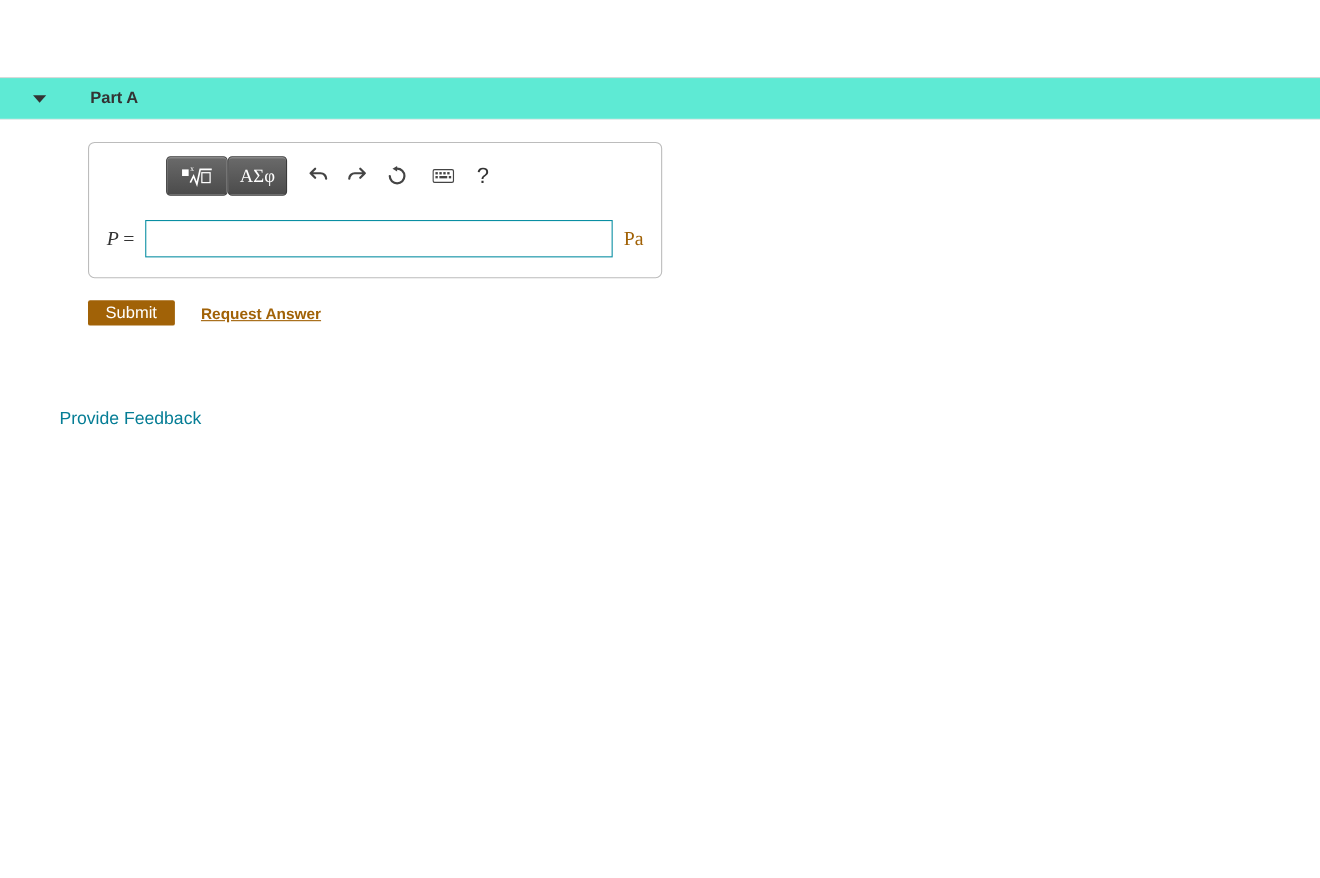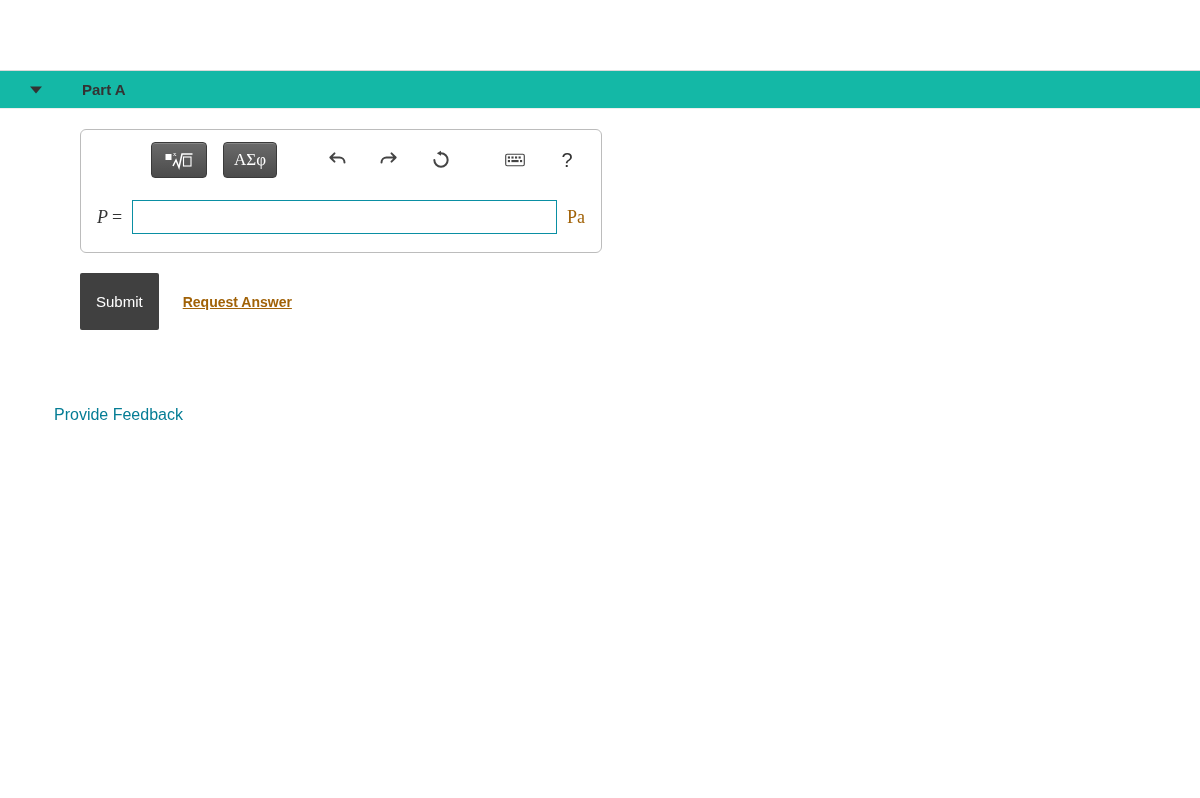--- a/index.html
+++ b/index.html
@@ -7,21 +7,21 @@
     margin: 0;
     font-family: Arial, Helvetica, sans-serif;
     font-size: 15px;
     color: #333;
     background: #fff;
   }
   .wrap {
     padding-top: 70px;
   }
   .part-header {
-    background: #14b8a6;
+    background: #5eead4;
     border-top: 1px solid #d9d9d9;
     border-bottom: 1px solid #eee;
     padding: 10px 30px 10px 52px;
     position: relative;
   }
   .caret {
     position: absolute;
     left: 30px;
     top: 50%;
     transform: translateY(-50%);
@@ -50,21 +50,21 @@
   }
   .answer-box {
     border: 1px solid #bcbcbc;
     border-radius: 6px;
     width: 522px;
     padding: 12px 16px 18px;
   }
   .toolbar {
     display: flex;
     align-items: center;
-    gap: 16px;
+    gap: 0;
     padding-left: 54px;
     margin-bottom: 22px;
   }
   .tool-btn {
     height: 36px;
     border-radius: 4px;
     background: linear-gradient(#6a6a6a, #4b4b4b);
     border: 1px solid #3a3a3a;
     color: #fff;
     display: inline-flex;
@@ -113,24 +113,24 @@
     font-size: 18px;
     color:#a16207;
   }
   .actions {
     margin-top: 20px;
     display: flex;
     align-items: center;
     gap: 24px;
   }
   .submit-btn {
-    background: #404040;
+    background: #a16207;
     color: #fff;
     border: none;
-    padding: 20px 16px;
+    padding: 3px 16px;
     font-size: 15px;
     cursor: pointer;
     border-radius: 2px;
   }
   .link {
     color: #a16207;
     text-decoration: underline;
     font-weight: bold;
     font-size: 14px;
     cursor: pointer;

